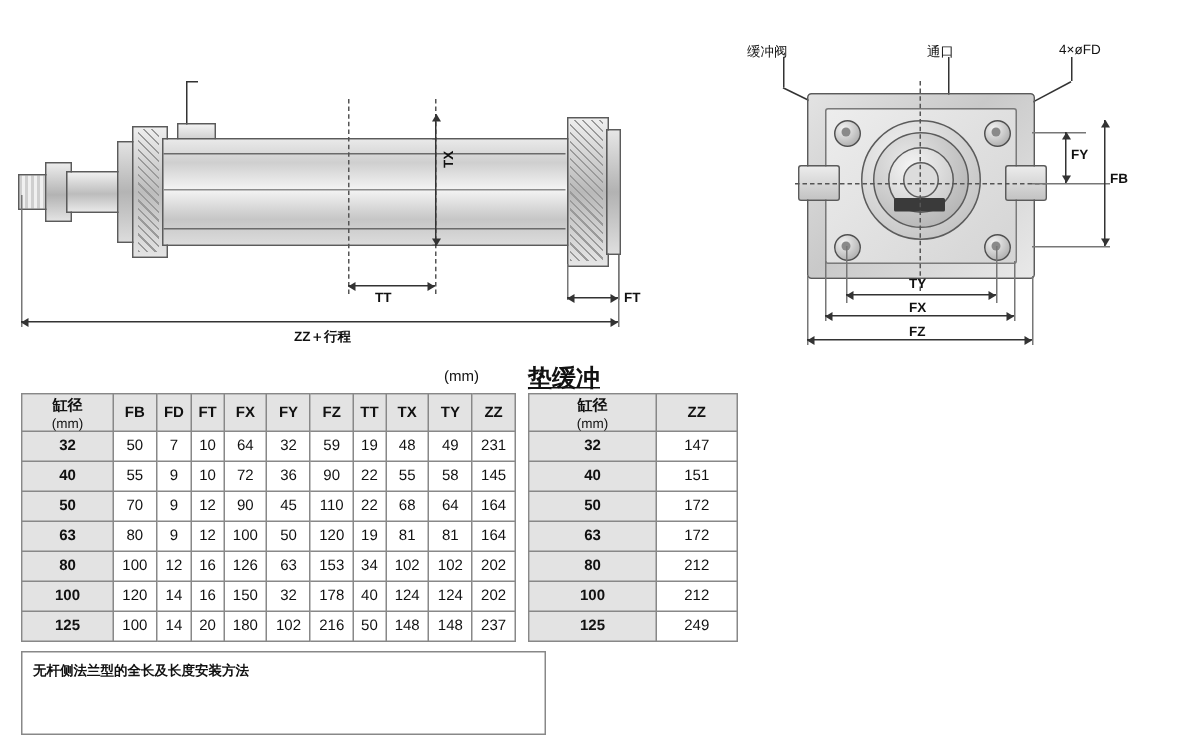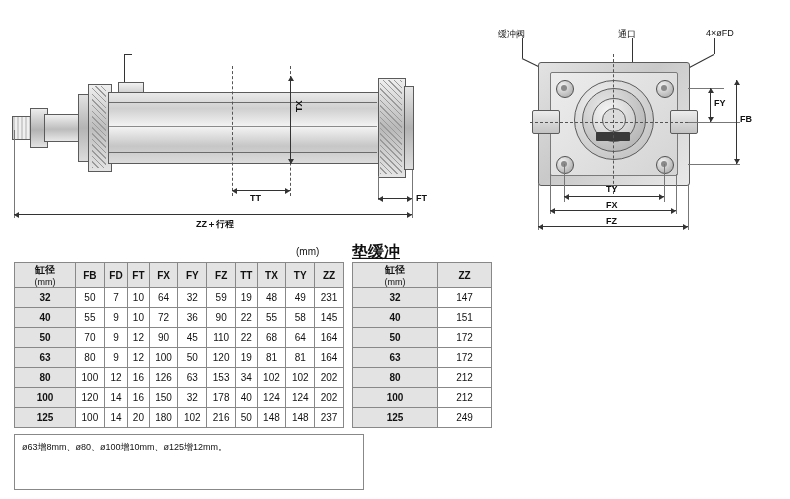--- a/index.html
+++ b/index.html
@@ -427,16 +427,16 @@
         </tr>
         <tr>
           <td class="bore">125</td>
           <td>249</td>
         </tr>
       </tbody>
     </table>
   </div>
 
   <div id="footer-note">
-    <div>ø63增8mm、ø80、ø100增10mm、ø125增12mm。</div>
+    <div class="hd">无杆侧法兰型的全长及长度安装方法</div>
   </div>
 
 </div>
 
 </body></html>

